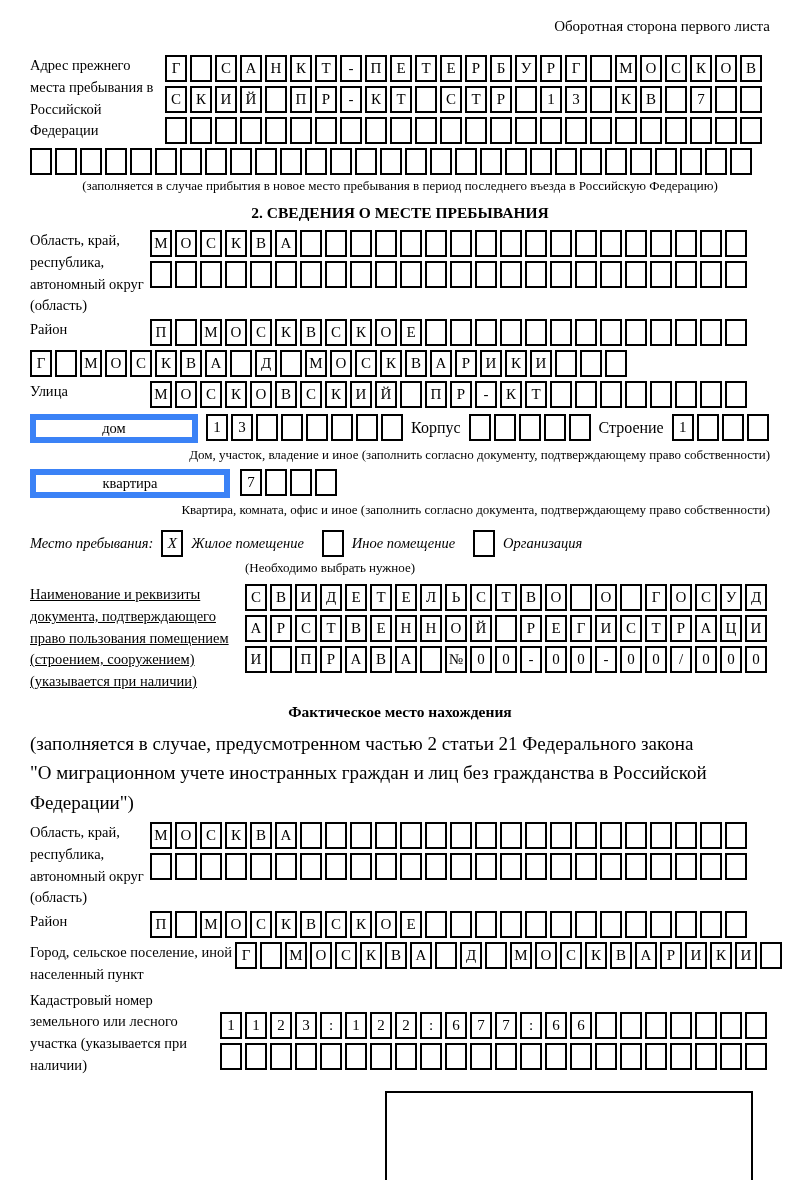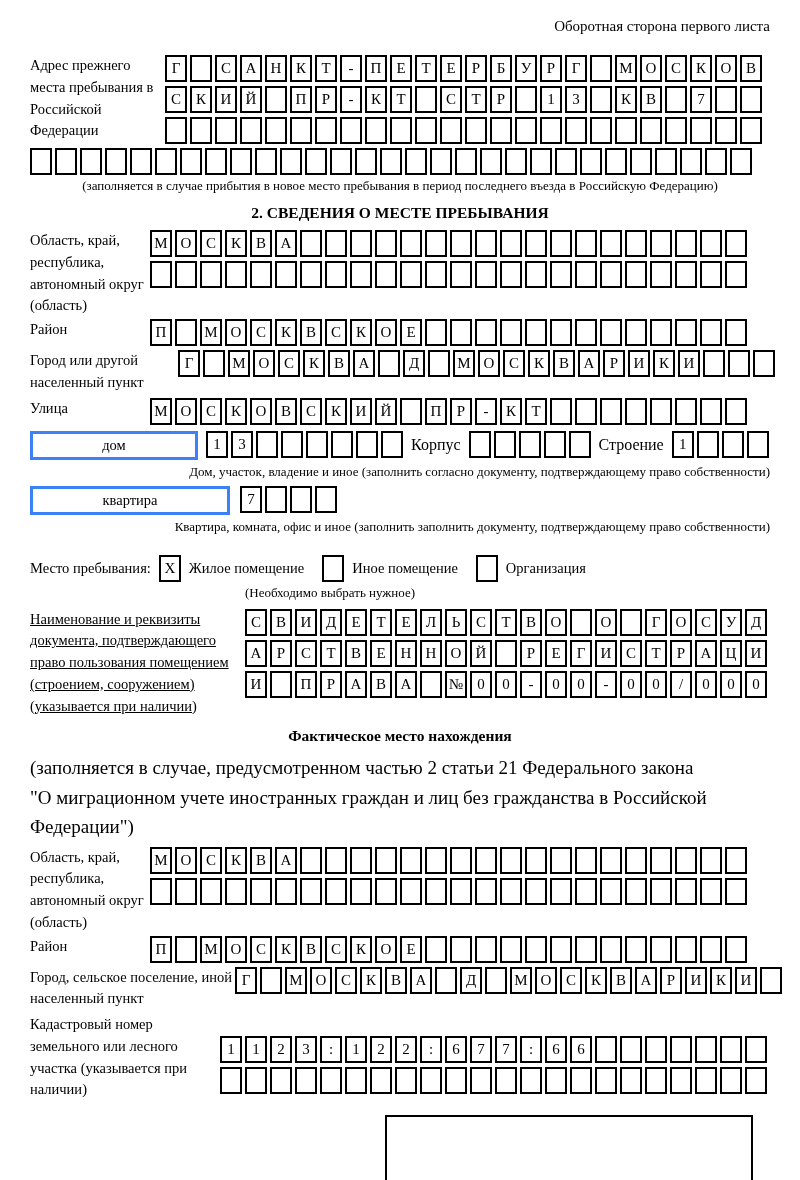--- a/index.html
+++ b/index.html
@@ -18,26 +18,26 @@
   .rowstack{display:flex;flex-direction:column;gap:4px;}
   .cells{display:flex;gap:3px;}
   .cell{box-sizing:border-box;display:inline-flex;width:22px;height:27px;
         border:2px solid #000;align-items:center;justify-content:center;
         font-size:15px;line-height:23px;flex-shrink:0;}
   .fullrow{margin-top:4px;}
   .center-note{text-align:center;font-size:13px;margin-top:3px;}
   .sec-title{text-align:center;font-weight:bold;font-size:15.5px;margin:10px 0 8px 0;}
   .blk{margin-top:5px;}
   .inline-label{font-size:16px;line-height:27px;padding:0 8px;}
-  .wide-box{box-sizing:border-box;border:3px solid #3b82f6;height:29px;display:flex;
+  .wide-box{box-sizing:border-box;border:6px solid #3b82f6;height:29px;display:flex;
             align-items:center;justify-content:center;font-size:14.5px;flex-shrink:0;}
   .wbox168{width:168px;margin-right:8px;}
   .wbox200{width:200px;margin-right:10px;}
   .small-note{font-size:13px;margin:4px 0 6px 2px;text-align:right;}
-  .stay{align-items:center;margin-top:20px;}
+  .stay{align-items:center;margin-top:12px;font-style:italic;}
   .stay-label{font-size:14.5px;margin-right:8px;}
   .checkbox{box-sizing:border-box;display:inline-flex;width:22px;height:27px;
             border:2px solid #000;align-items:center;justify-content:center;
             font-size:15px;flex-shrink:0;}
   .opt-label{font-size:14.5px;margin:0 18px 0 8px;}
   .choose-note{font-size:13px;margin:3px 0 8px 215px;}
   .fact-sub{font-size:19px;line-height:1.55;}
   .stamp-wrap{width:380px;margin-left:auto;margin-right:5px;margin-top:14px;}
   .stamp-box{box-sizing:border-box;border:2px solid #000;width:368px;height:171px;}
   .mt2{margin-top:2px;} .mt4{margin-top:4px;} .mt6{margin-top:6px;}
@@ -249,21 +249,20 @@
         <span class="cell"></span>
         <span class="cell"></span>
         <span class="cell"></span>
         <span class="cell"></span>
         <span class="cell"></span>
         <span class="cell"></span>
       </div>
   </div>
 
   <div class="frow mt4">
-    <div class="flabel w148">Город или другой населенный пункт</div>
     <div class="cells">
         <span class="cell">Г</span>
         <span class="cell"></span>
         <span class="cell">М</span>
         <span class="cell">О</span>
         <span class="cell">С</span>
         <span class="cell">К</span>
         <span class="cell">В</span>
         <span class="cell">А</span>
         <span class="cell"></span>
@@ -347,21 +346,21 @@
 
   <div class="frow">
     <div class="wide-box wbox200">квартира</div>
     <div class="cells">
         <span class="cell">7</span>
         <span class="cell"></span>
         <span class="cell"></span>
         <span class="cell"></span>
       </div>
   </div>
-  <div class="small-note">Квартира, комната, офис и иное (заполнить заполнить документу, подтверждающему право собственности)</div>
+  <div class="small-note">Квартира, комната, офис и иное (заполнить согласно документа, подтверждающему право собственности)</div>
 
   <div class="frow stay">
     <div class="stay-label">Место пребывания:</div>
     <span class="checkbox">X</span>
     <span class="opt-label">Жилое помещение</span>
     <span class="checkbox"></span>
     <span class="opt-label">Иное помещение</span>
     <span class="checkbox"></span>
     <span class="opt-label">Организация</span>
   </div>

